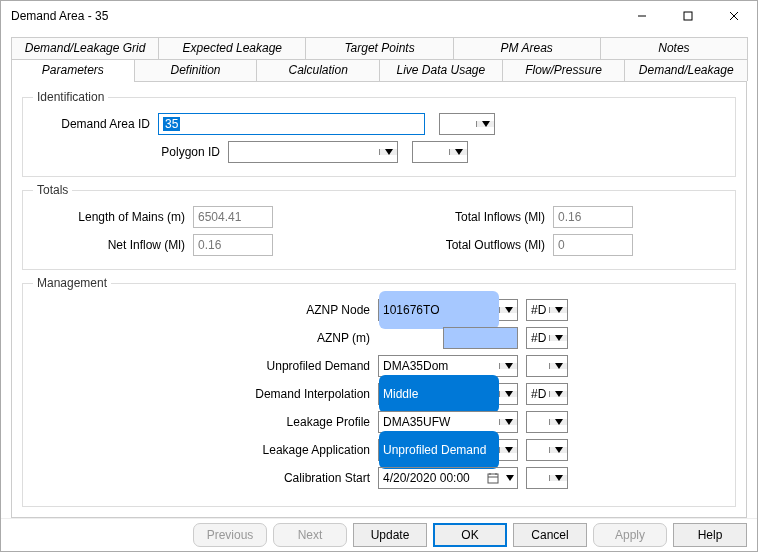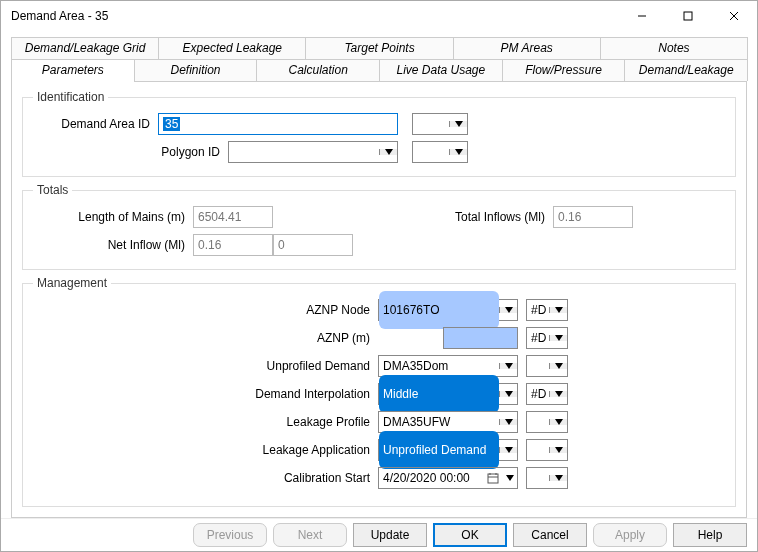--- a/index.html
+++ b/index.html
@@ -243,21 +243,21 @@
         <div class="tab">Demand/Leakage</div>
       </div>
     </div>
 
     <div class="tabcontent">
 
       <fieldset>
         <legend>Identification</legend>
         <div class="row">
           <div class="lbl" style="width:125px">Demand Area ID</div>
-          <div class="input selected" style="width:240px;border-color:#0078d7">
+          <div class="input selected" style="width:267px;border-color:#0078d7">
             <span class="sel-highlight">35</span>
           </div>
           <div style="width:14px"></div>
           <div class="combo small-combo">
             <div class="combo-text"></div>
             <div class="combo-btn">
                 <svg viewBox="0 0 8 6">
                   <polygon points="0,0 8,0 4,6" fill="#000"></polygon>
                 </svg>
               </div>
@@ -289,20 +289,21 @@
         <legend>Totals</legend>
         <div class="row">
           <div class="lbl" style="width:160px">Length of Mains (m)</div>
           <div class="input readonly" style="width:80px">6504.41</div>
           <div class="lbl" style="width:280px">Total Inflows (Ml)</div>
           <div class="input readonly" style="width:80px">0.16</div>
         </div>
         <div class="row">
           <div class="lbl" style="width:160px">Net Inflow (Ml)</div>
           <div class="input readonly" style="width:80px">0.16</div>
+          <div class="lbl" style="width:280px">Total Outflows (Ml)</div>
           <div class="input readonly" style="width:80px">0</div>
         </div>
       </fieldset>
 
       <fieldset style="padding-bottom:14px">
         <legend>Management</legend>
 
         <div class="mgmt-row">
           <div class="lbl">AZNP Node</div>
           <div class="combo main hl">

